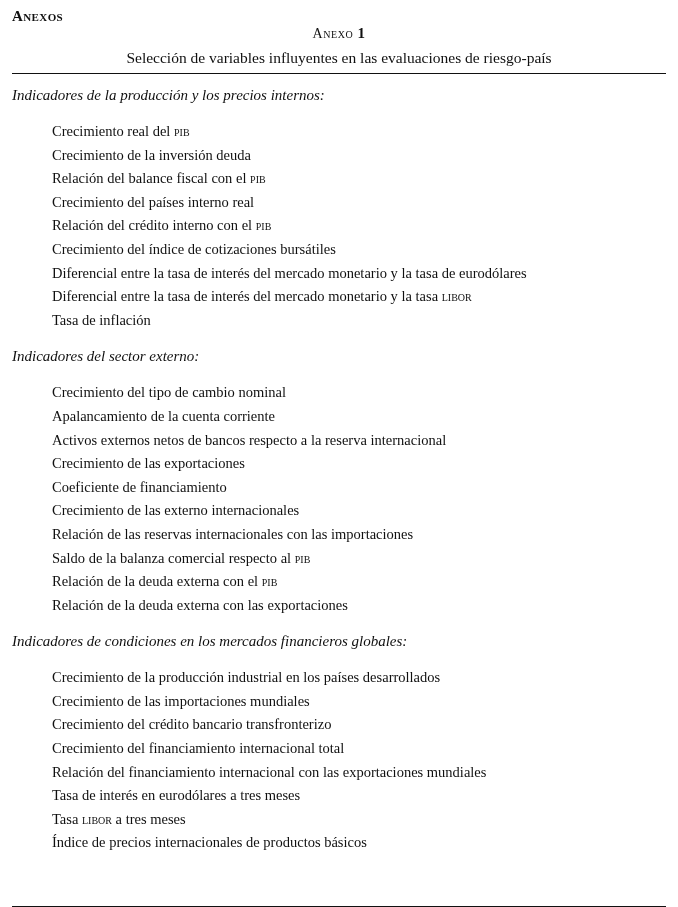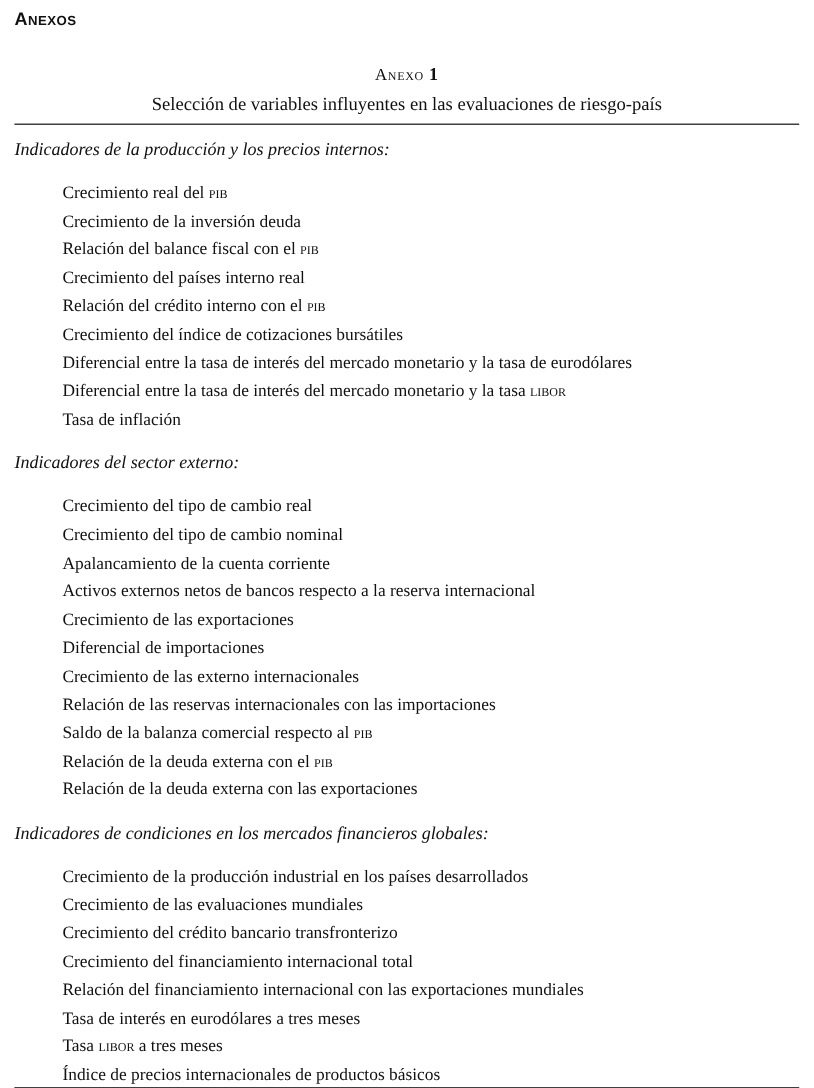--- a/index.html
+++ b/index.html
@@ -15,31 +15,30 @@
     overflow: hidden;
   }
   .page {
     width: 678px;
     height: 907px;
     position: relative;
     box-sizing: border-box;
     padding: 0 12px;
   }
   .doc-heading {
-    font-family: Liberation Sans, sans-serif;
+    font-family: Liberation Serif, serif;
     font-weight: bold;
     font-size: 15px;
     letter-spacing: 0.4px;
     margin: 8px 0 0 0;
   }
   .smallcaps-word {
     font-variant: small-caps;
   }
   .annex-block {
-    margin-top: 30px;
     text-align: center;
   }
   .annex-label {
     font-size: 14px;
     letter-spacing: 0.6px;
     font-variant: small-caps;
   }
   .annex-label .num {
     font-variant: normal;
     font-weight: bold;
@@ -117,38 +116,37 @@
           <li>Relación del crédito interno con el <span class="sc">pib</span></li>
           <li>Crecimiento del índice de cotizaciones bursátiles</li>
           <li>Diferencial entre la tasa de interés del mercado monetario y la tasa de eurodólares</li>
           <li>Diferencial entre la tasa de interés del mercado monetario y la tasa <span class="sc">libor</span></li>
           <li>Tasa de inflación</li>
         </ul>
       </div>
       <div class="section">
         <div class="section-head">Indicadores del sector externo:</div>
         <ul class="items">
-          <li>Crecimiento del tipo de cambio real</li>
           <li>Crecimiento del tipo de cambio nominal</li>
           <li>Apalancamiento de la cuenta corriente</li>
           <li>Activos externos netos de bancos respecto a la reserva internacional</li>
           <li>Crecimiento de las exportaciones</li>
-          <li>Diferencial de importaciones</li>
+          <li>Coeficiente de financiamiento</li>
           <li>Crecimiento de las externo internacionales</li>
           <li>Relación de las reservas internacionales con las importaciones</li>
           <li>Saldo de la balanza comercial respecto al <span class="sc">pib</span></li>
           <li>Relación de la deuda externa con el <span class="sc">pib</span></li>
           <li>Relación de la deuda externa con las exportaciones</li>
         </ul>
       </div>
       <div class="section">
         <div class="section-head">Indicadores de condiciones en los mercados financieros globales:</div>
         <ul class="items">
           <li>Crecimiento de la producción industrial en los países desarrollados</li>
-          <li>Crecimiento de las evaluaciones mundiales</li>
+          <li>Crecimiento de las importaciones mundiales</li>
           <li>Crecimiento del crédito bancario transfronterizo</li>
           <li>Crecimiento del financiamiento internacional total</li>
           <li>Relación del financiamiento internacional con las exportaciones mundiales</li>
           <li>Tasa de interés en eurodólares a tres meses</li>
           <li>Tasa <span class="sc">libor</span> a tres meses</li>
           <li>Índice de precios internacionales de productos básicos</li>
         </ul>
       </div>
     </div>
 

